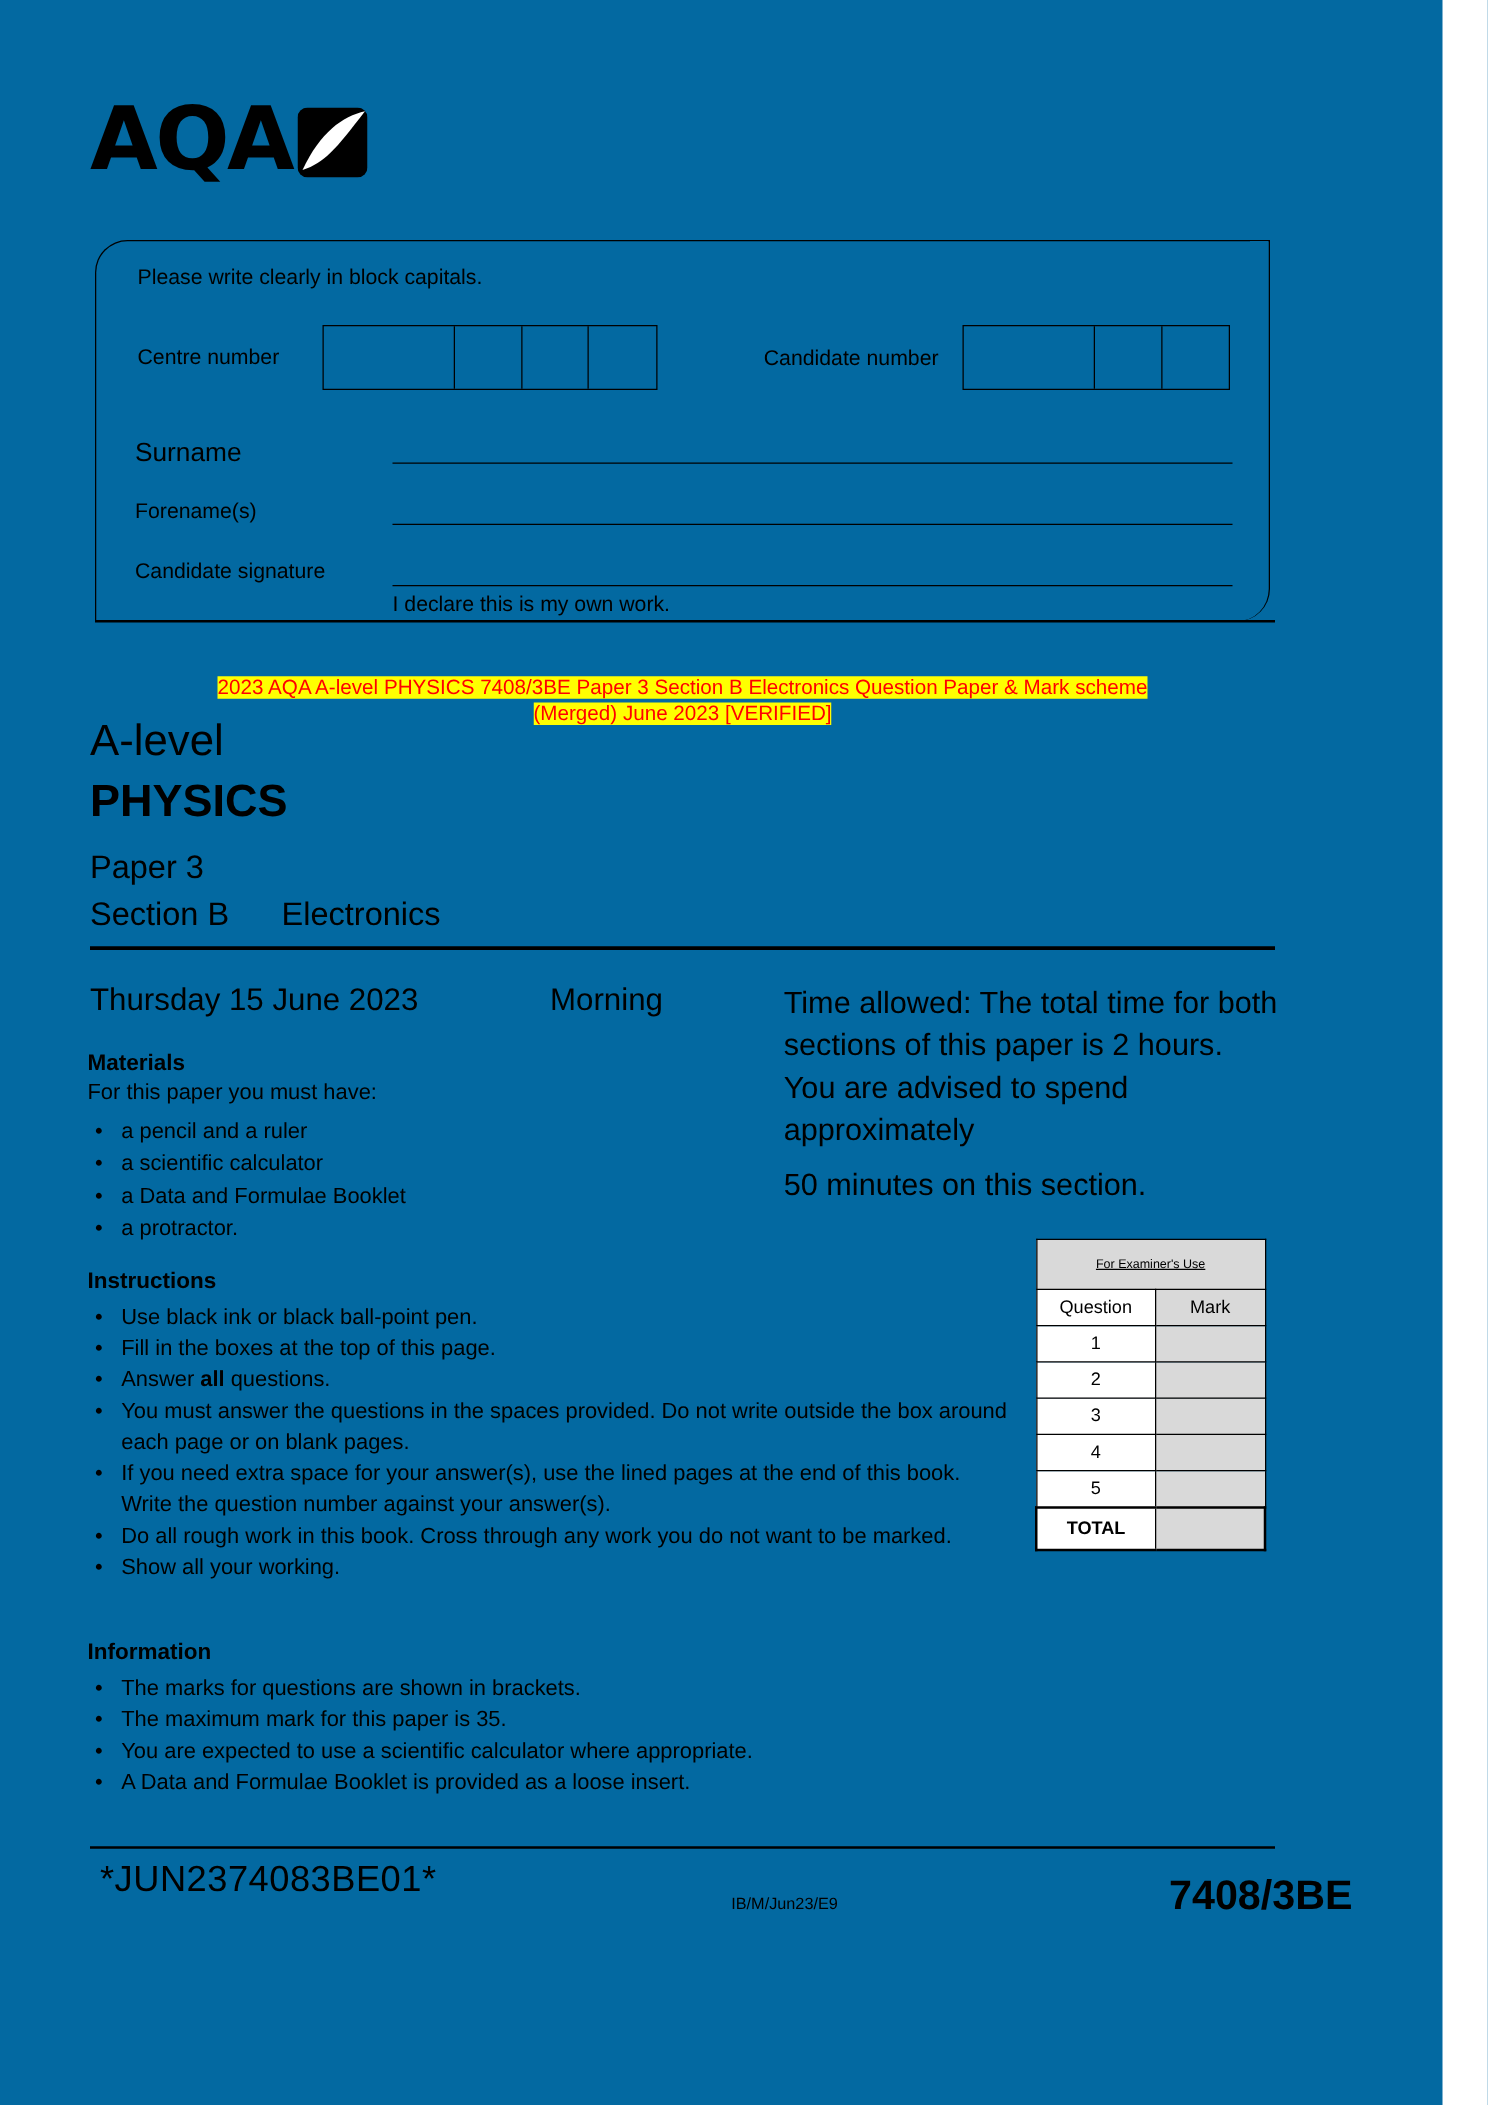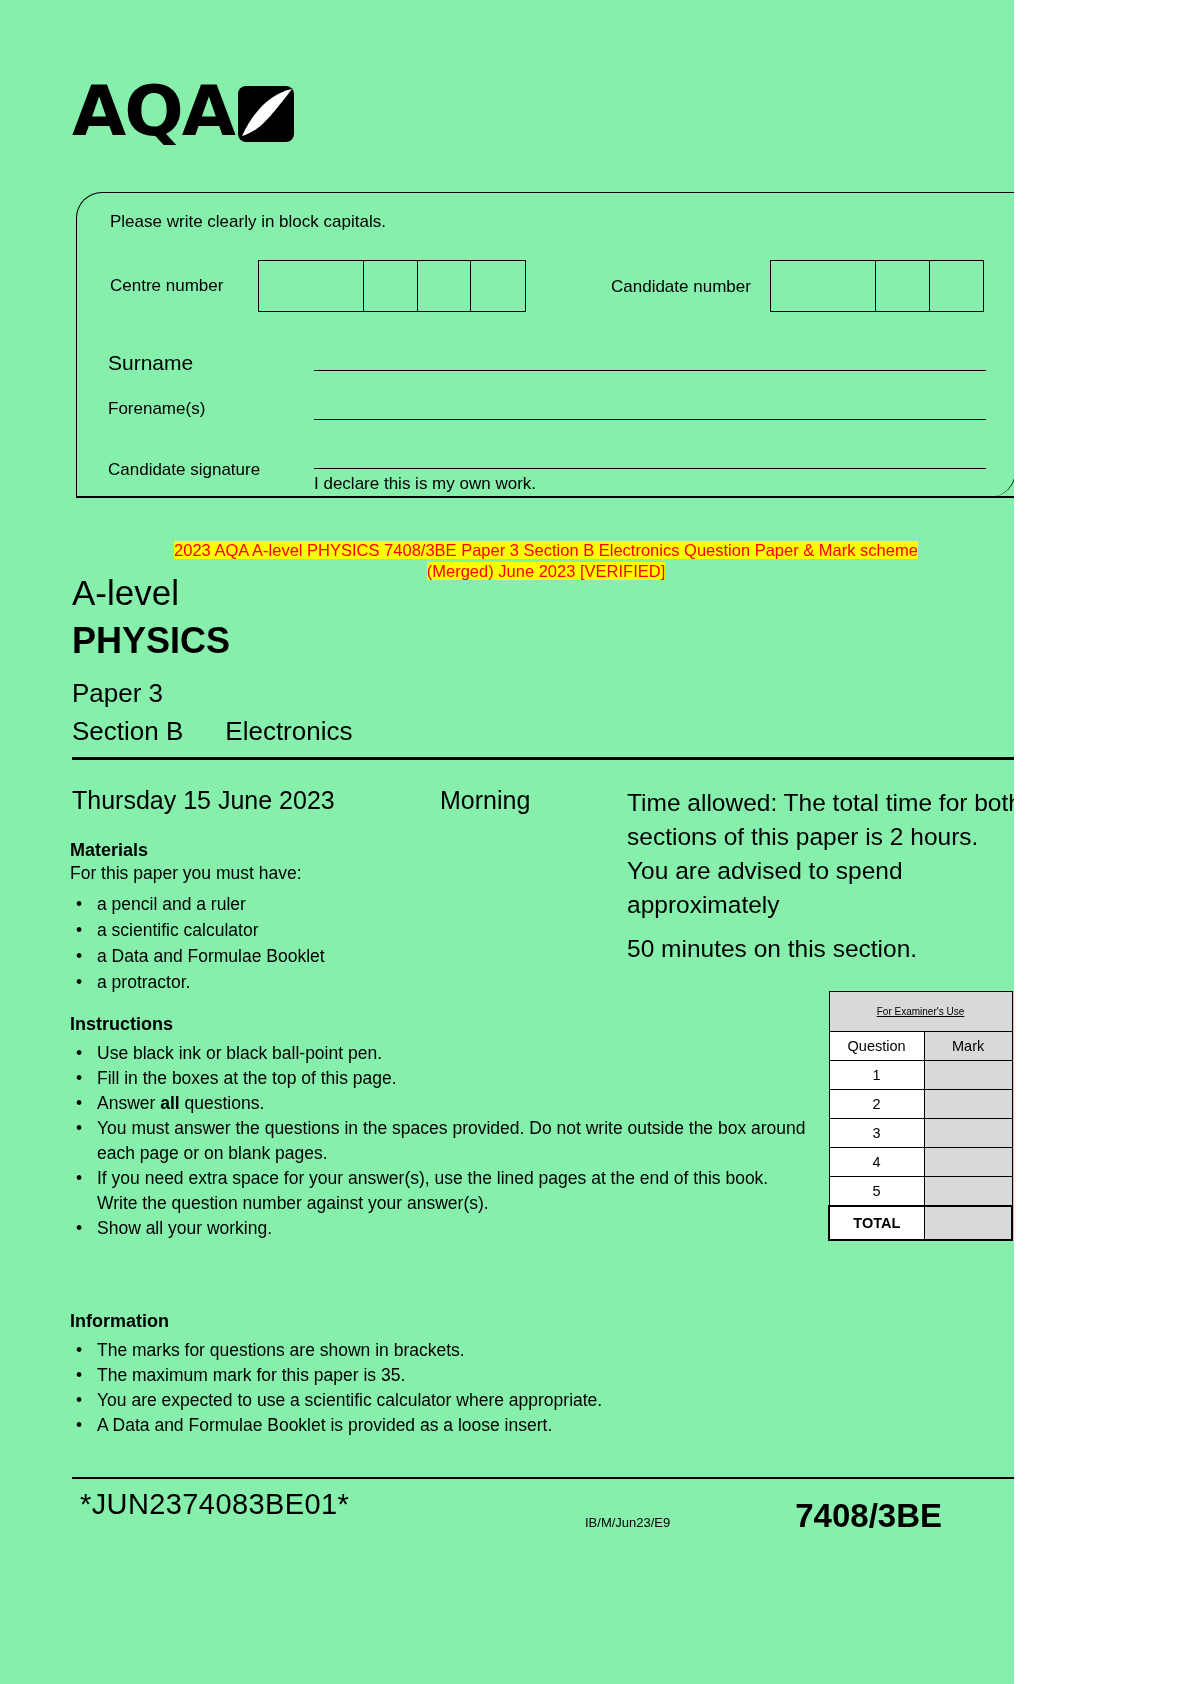--- a/index.html
+++ b/index.html
@@ -6,23 +6,23 @@
     margin: 0;
     padding: 0;
     background: #ffffff;
   }
   body {
     font-family: "Liberation Sans", sans-serif;
     color: #000000;
   }
   #page {
     position: relative;
-    width: 1014px;
+    width: 1154px;
     height: 1684px;
-    background: #86efac;
+    background: #0369a1;
     overflow: hidden;
   }
 
   
   .logo-wrap {
     position: absolute;
     left: 72px;
     top: 76px;
     display: flex;
     align-items: flex-start;
@@ -98,21 +98,21 @@
   #centre-boxes .cell:nth-child(3) { width: 54px; }
   #centre-boxes .cell:nth-child(4) { width: 54px; }
 
   #cand-boxes { left: 770px; top: 260px; width: 214px; height: 52px; }
   #cand-boxes .cell:nth-child(1) { width: 106px; }
   #cand-boxes .cell:nth-child(2) { width: 54px; }
   #cand-boxes .cell:nth-child(3) { width: 54px; }
 
   .lbl-surname   { position: absolute; left: 108px; top: 351px; font-size: 21px; }
   .lbl-forename  { position: absolute; left: 108px; top: 399px; font-size: 17px; }
-  .lbl-signature { position: absolute; left: 108px; top: 460px; font-size: 17px; }
+  .lbl-signature { position: absolute; left: 108px; top: 447px; font-size: 17px; }
 
   .rule-surname   { position: absolute; left: 314px; top: 370px;  width: 672px; height: 1px; background:#000; }
   .rule-forename  { position: absolute; left: 314px; top: 419px;  width: 672px; height: 1px; background:#000; }
   .rule-signature { position: absolute; left: 314px; top: 468px;  width: 672px; height: 1px; background:#000; }
 
   .declare {
     position: absolute;
     left: 314px;
     top: 474px;
     font-size: 17px;
@@ -350,20 +350,21 @@
   </div>
 
   <div id="instructions">
     <div class="sec-head">Instructions</div>
     <ul class="bullets tight">
       <li>Use black ink or black ball-point pen.</li>
       <li>Fill in the boxes at the top of this page.</li>
       <li><span>Answer </span><b>all</b><span> questions.</span></li>
       <li>You must answer the questions in the spaces provided. Do not write outside the box around each page or on blank pages.</li>
       <li>If you need extra space for your answer(s), use the lined pages at the end of this book. Write the question number against your answer(s).</li>
+      <li>Do all rough work in this book. Cross through any work you do not want to be marked.</li>
       <li>Show all your working.</li>
     </ul>
   </div>
 
   <div id="information">
     <div class="sec-head">Information</div>
     <ul class="bullets tight">
       <li>The marks for questions are shown in brackets.</li>
       <li>The maximum mark for this paper is 35.</li>
       <li>You are expected to use a scientific calculator where appropriate.</li>

